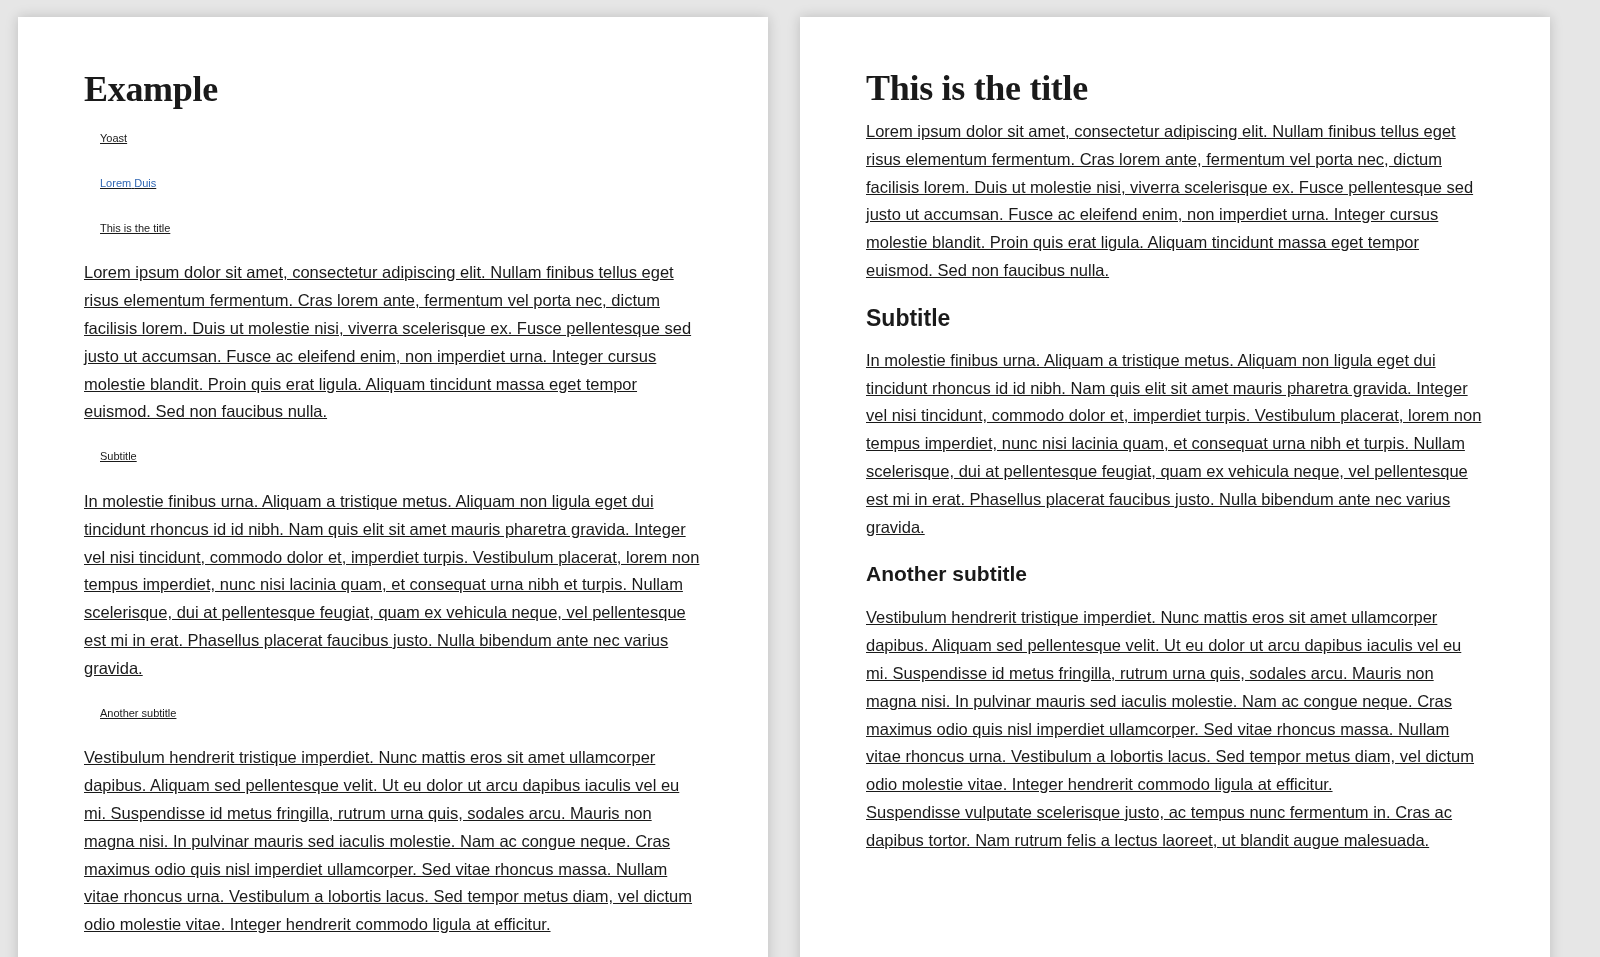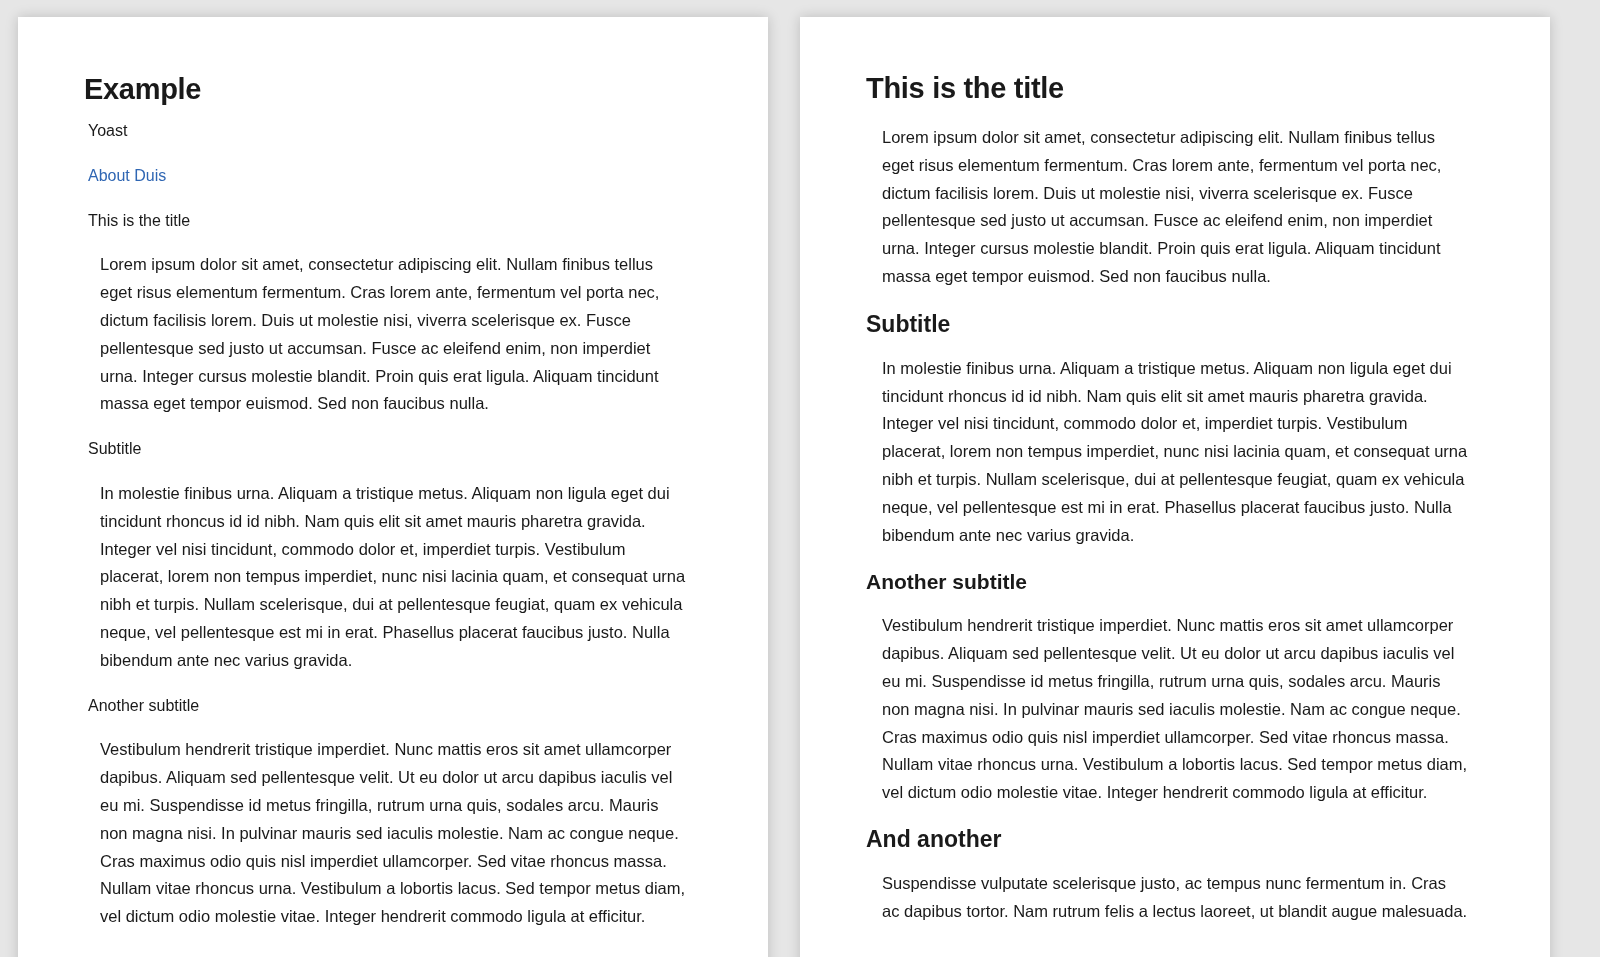--- a/index.html
+++ b/index.html
@@ -14,53 +14,52 @@
       position: absolute; top: 17px;
       width: 750px; height: 960px;
       background: #ffffff;
       box-shadow: 0 0 12px rgba(0,0,0,0.18);
       box-sizing: border-box;
       padding: 0 66px;
       overflow: hidden;
     }
     #page-left { left: 18px; }
     #page-right { left: 800px; }
-    .h1 { font-size: 29px; font-weight: bold; margin: 52px 0 0 0; letter-spacing: -0.3px; line-height: 40px; }
-    .p { font-size: 16.5px; line-height: 27.8px; margin: 16px; }
-    .plain-line { font-size: 16px; line-height: 27.8px; margin: 4px; }
+    .h1 { font-size: 36px; font-weight: bold; margin: 52px 0 0 0; letter-spacing: -0.3px; line-height: 40px; font-family: Liberation Serif, serif; }
+    .p { font-size: 16.5px; line-height: 27.8px; margin: 0; text-decoration: underline; }
+    .plain-line { font-size: 11px; line-height: 27.8px; margin: 16px; text-decoration: underline; }
     a.link { color: #2f66b3; text-decoration: none; }
     
     #page-left .h1 { margin-top: 52px; margin-bottom: 8px; }
     #page-left .blk { margin-bottom: 17px; }
     
     #page-right .h1 { margin-top: 51px; margin-bottom: 10px; }
     #page-right .h2 { font-size: 23px; font-weight: bold; margin: 18px 0 14px 0; line-height: 30px; }
     #page-right .h3 { font-size: 21px; font-weight: bold; margin: 19px 0 16px 0; line-height: 28px; }
     #page-right .h2b { font-size: 23px; font-weight: bold; margin: 17px 0 14px 0; line-height: 30px; }
   </style>
 </head>
 <body>
 
 <div class="page" id="page-left">
   <div class="h1">Example</div>
   <p class="plain-line blk">Yoast</p>
   <p class="plain-line blk">
-    <a class="link" href="#">About</a>
+    <a class="link" href="#">Lorem</a>
     <a class="link" href="#">Duis</a>
   </p>
   <p class="plain-line blk">This is the title</p>
   <p class="p blk">Lorem ipsum dolor sit amet, consectetur adipiscing elit. Nullam finibus tellus eget risus elementum fermentum. Cras lorem ante, fermentum vel porta nec, dictum facilisis lorem. Duis ut molestie nisi, viverra scelerisque ex. Fusce pellentesque sed justo ut accumsan. Fusce ac eleifend enim, non imperdiet urna. Integer cursus molestie blandit. Proin quis erat ligula. Aliquam tincidunt massa eget tempor euismod. Sed non faucibus nulla.</p>
   <p class="plain-line blk">Subtitle</p>
   <p class="p blk">In molestie finibus urna. Aliquam a tristique metus. Aliquam non ligula eget dui tincidunt rhoncus id id nibh. Nam quis elit sit amet mauris pharetra gravida. Integer vel nisi tincidunt, commodo dolor et, imperdiet turpis. Vestibulum placerat, lorem non tempus imperdiet, nunc nisi lacinia quam, et consequat urna nibh et turpis. Nullam scelerisque, dui at pellentesque feugiat, quam ex vehicula neque, vel pellentesque est mi in erat. Phasellus placerat faucibus justo. Nulla bibendum ante nec varius gravida.</p>
   <p class="plain-line blk">Another subtitle</p>
   <p class="p blk">Vestibulum hendrerit tristique imperdiet. Nunc mattis eros sit amet ullamcorper dapibus. Aliquam sed pellentesque velit. Ut eu dolor ut arcu dapibus iaculis vel eu mi. Suspendisse id metus fringilla, rutrum urna quis, sodales arcu. Mauris non magna nisi. In pulvinar mauris sed iaculis molestie. Nam ac congue neque. Cras maximus odio quis nisl imperdiet ullamcorper. Sed vitae rhoncus massa. Nullam vitae rhoncus urna. Vestibulum a lobortis lacus. Sed tempor metus diam, vel dictum odio molestie vitae. Integer hendrerit commodo ligula at efficitur.</p>
 </div>
 
 <div class="page" id="page-right">
   <div class="h1">This is the title</div>
   <p class="p">Lorem ipsum dolor sit amet, consectetur adipiscing elit. Nullam finibus tellus eget risus elementum fermentum. Cras lorem ante, fermentum vel porta nec, dictum facilisis lorem. Duis ut molestie nisi, viverra scelerisque ex. Fusce pellentesque sed justo ut accumsan. Fusce ac eleifend enim, non imperdiet urna. Integer cursus molestie blandit. Proin quis erat ligula. Aliquam tincidunt massa eget tempor euismod. Sed non faucibus nulla.</p>
   <div class="h2">Subtitle</div>
   <p class="p">In molestie finibus urna. Aliquam a tristique metus. Aliquam non ligula eget dui tincidunt rhoncus id id nibh. Nam quis elit sit amet mauris pharetra gravida. Integer vel nisi tincidunt, commodo dolor et, imperdiet turpis. Vestibulum placerat, lorem non tempus imperdiet, nunc nisi lacinia quam, et consequat urna nibh et turpis. Nullam scelerisque, dui at pellentesque feugiat, quam ex vehicula neque, vel pellentesque est mi in erat. Phasellus placerat faucibus justo. Nulla bibendum ante nec varius gravida.</p>
   <div class="h3">Another subtitle</div>
   <p class="p">Vestibulum hendrerit tristique imperdiet. Nunc mattis eros sit amet ullamcorper dapibus. Aliquam sed pellentesque velit. Ut eu dolor ut arcu dapibus iaculis vel eu mi. Suspendisse id metus fringilla, rutrum urna quis, sodales arcu. Mauris non magna nisi. In pulvinar mauris sed iaculis molestie. Nam ac congue neque. Cras maximus odio quis nisl imperdiet ullamcorper. Sed vitae rhoncus massa. Nullam vitae rhoncus urna. Vestibulum a lobortis lacus. Sed tempor metus diam, vel dictum odio molestie vitae. Integer hendrerit commodo ligula at efficitur.</p>
-  <div class="h2b">And another</div>
   <p class="p">Suspendisse vulputate scelerisque justo, ac tempus nunc fermentum in. Cras ac dapibus tortor. Nam rutrum felis a lectus laoreet, ut blandit augue malesuada.</p>
 </div>
 
 </body></html>

